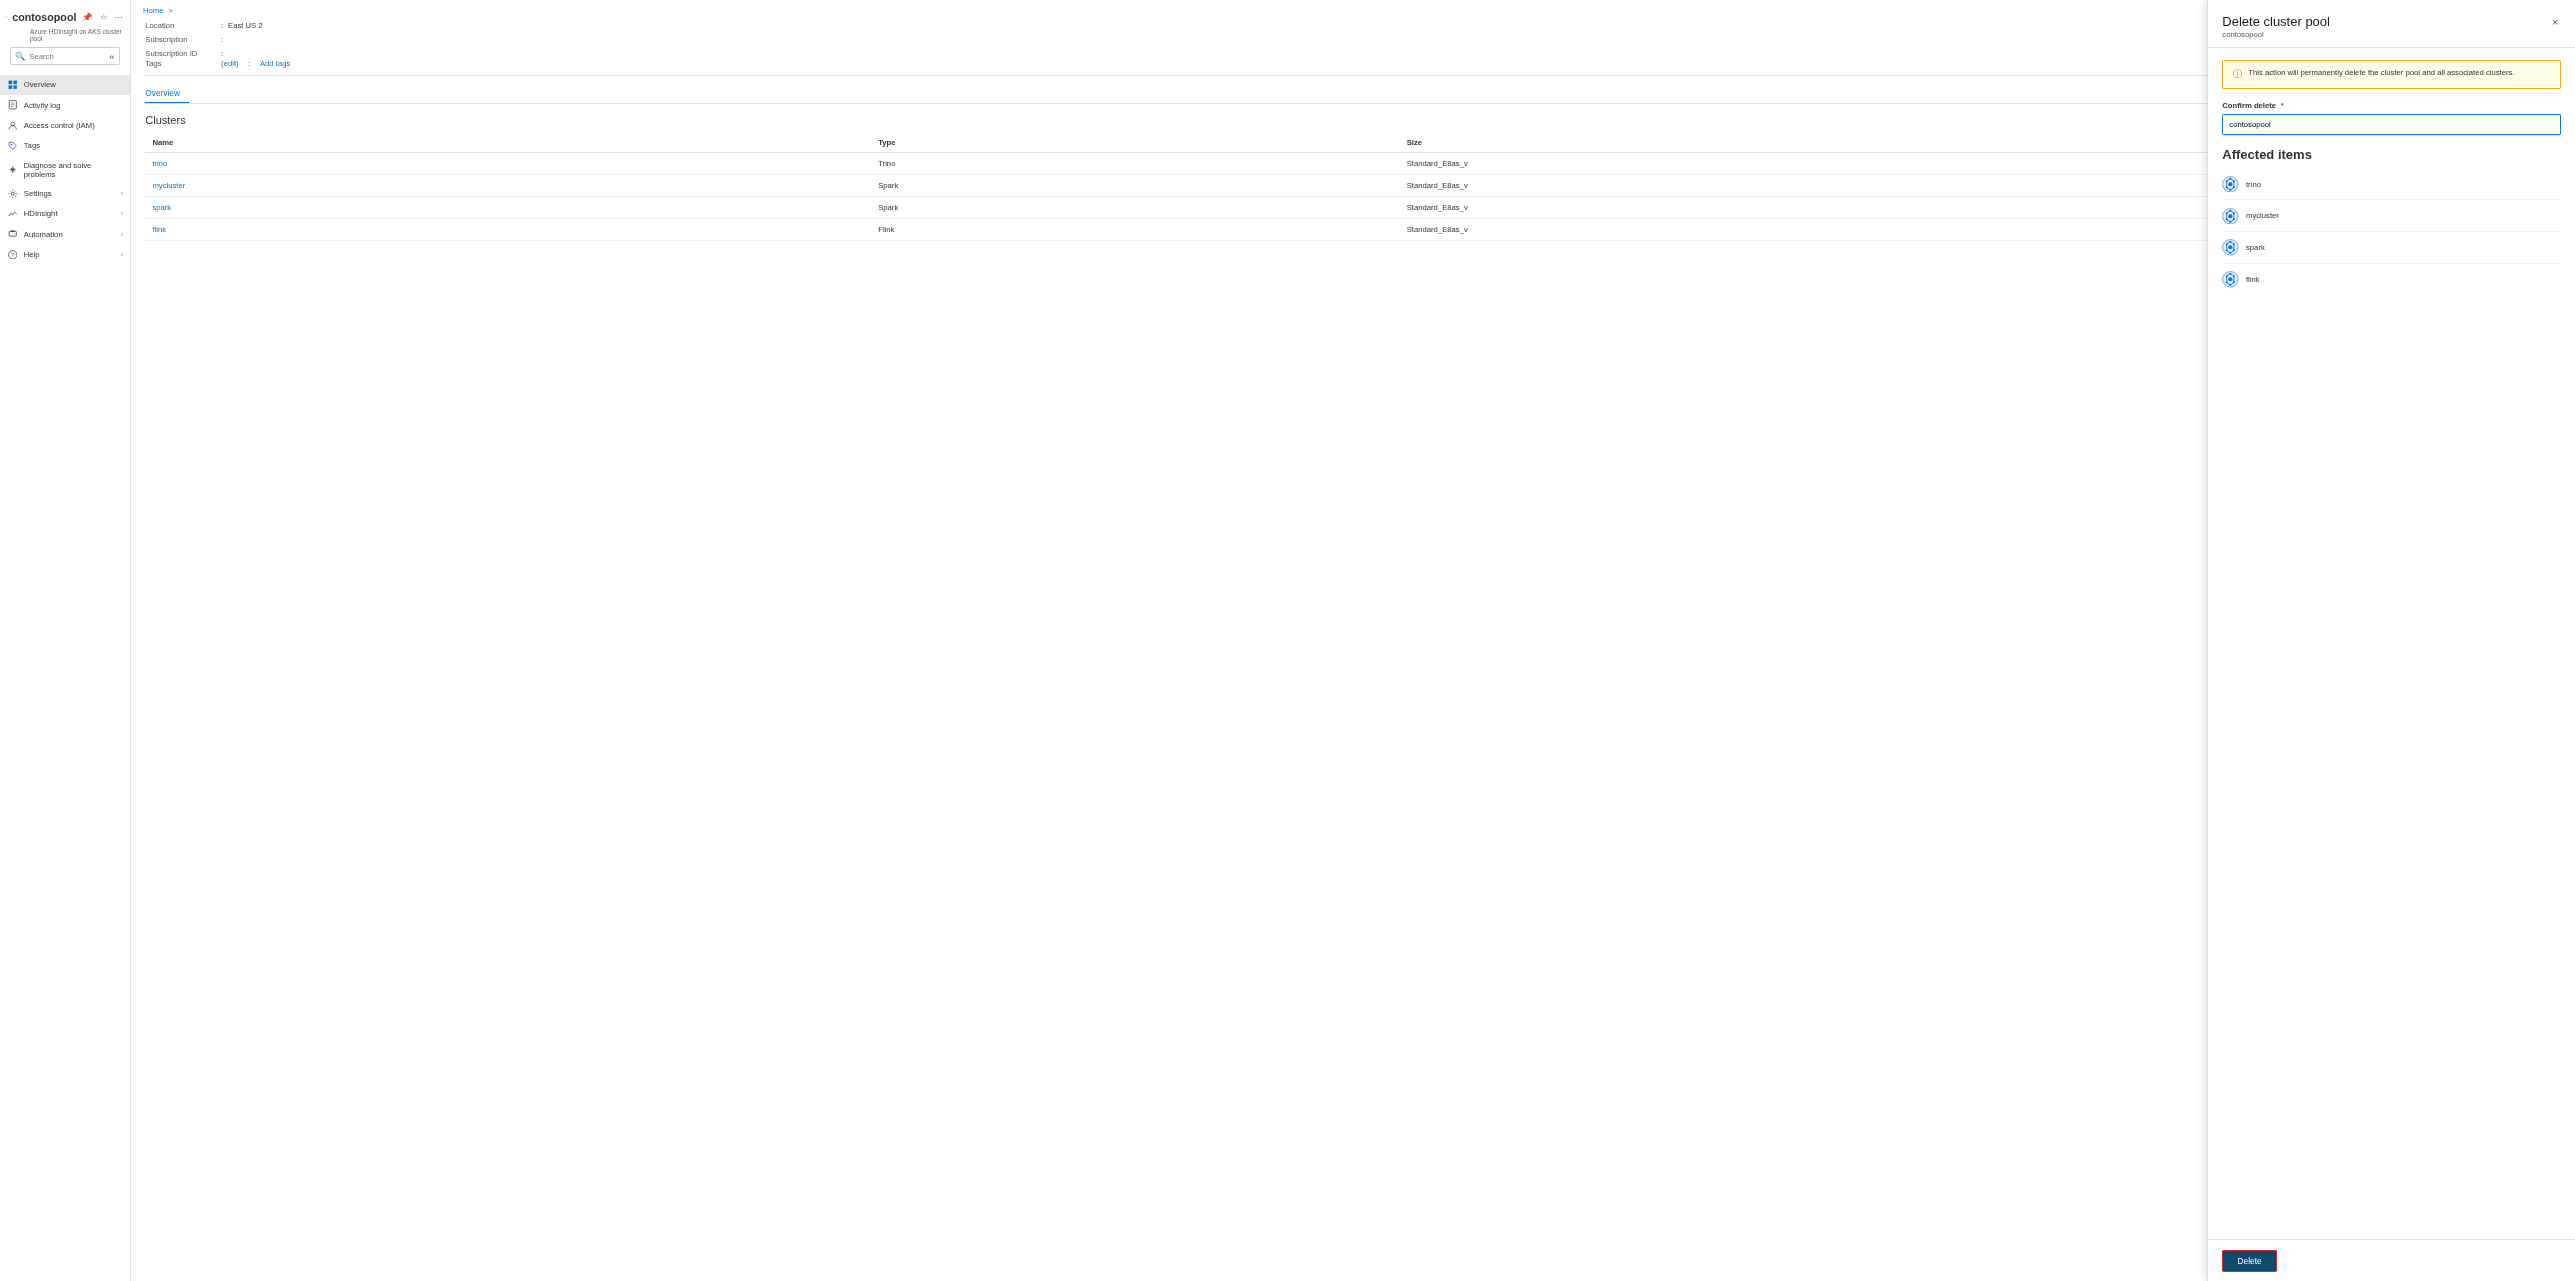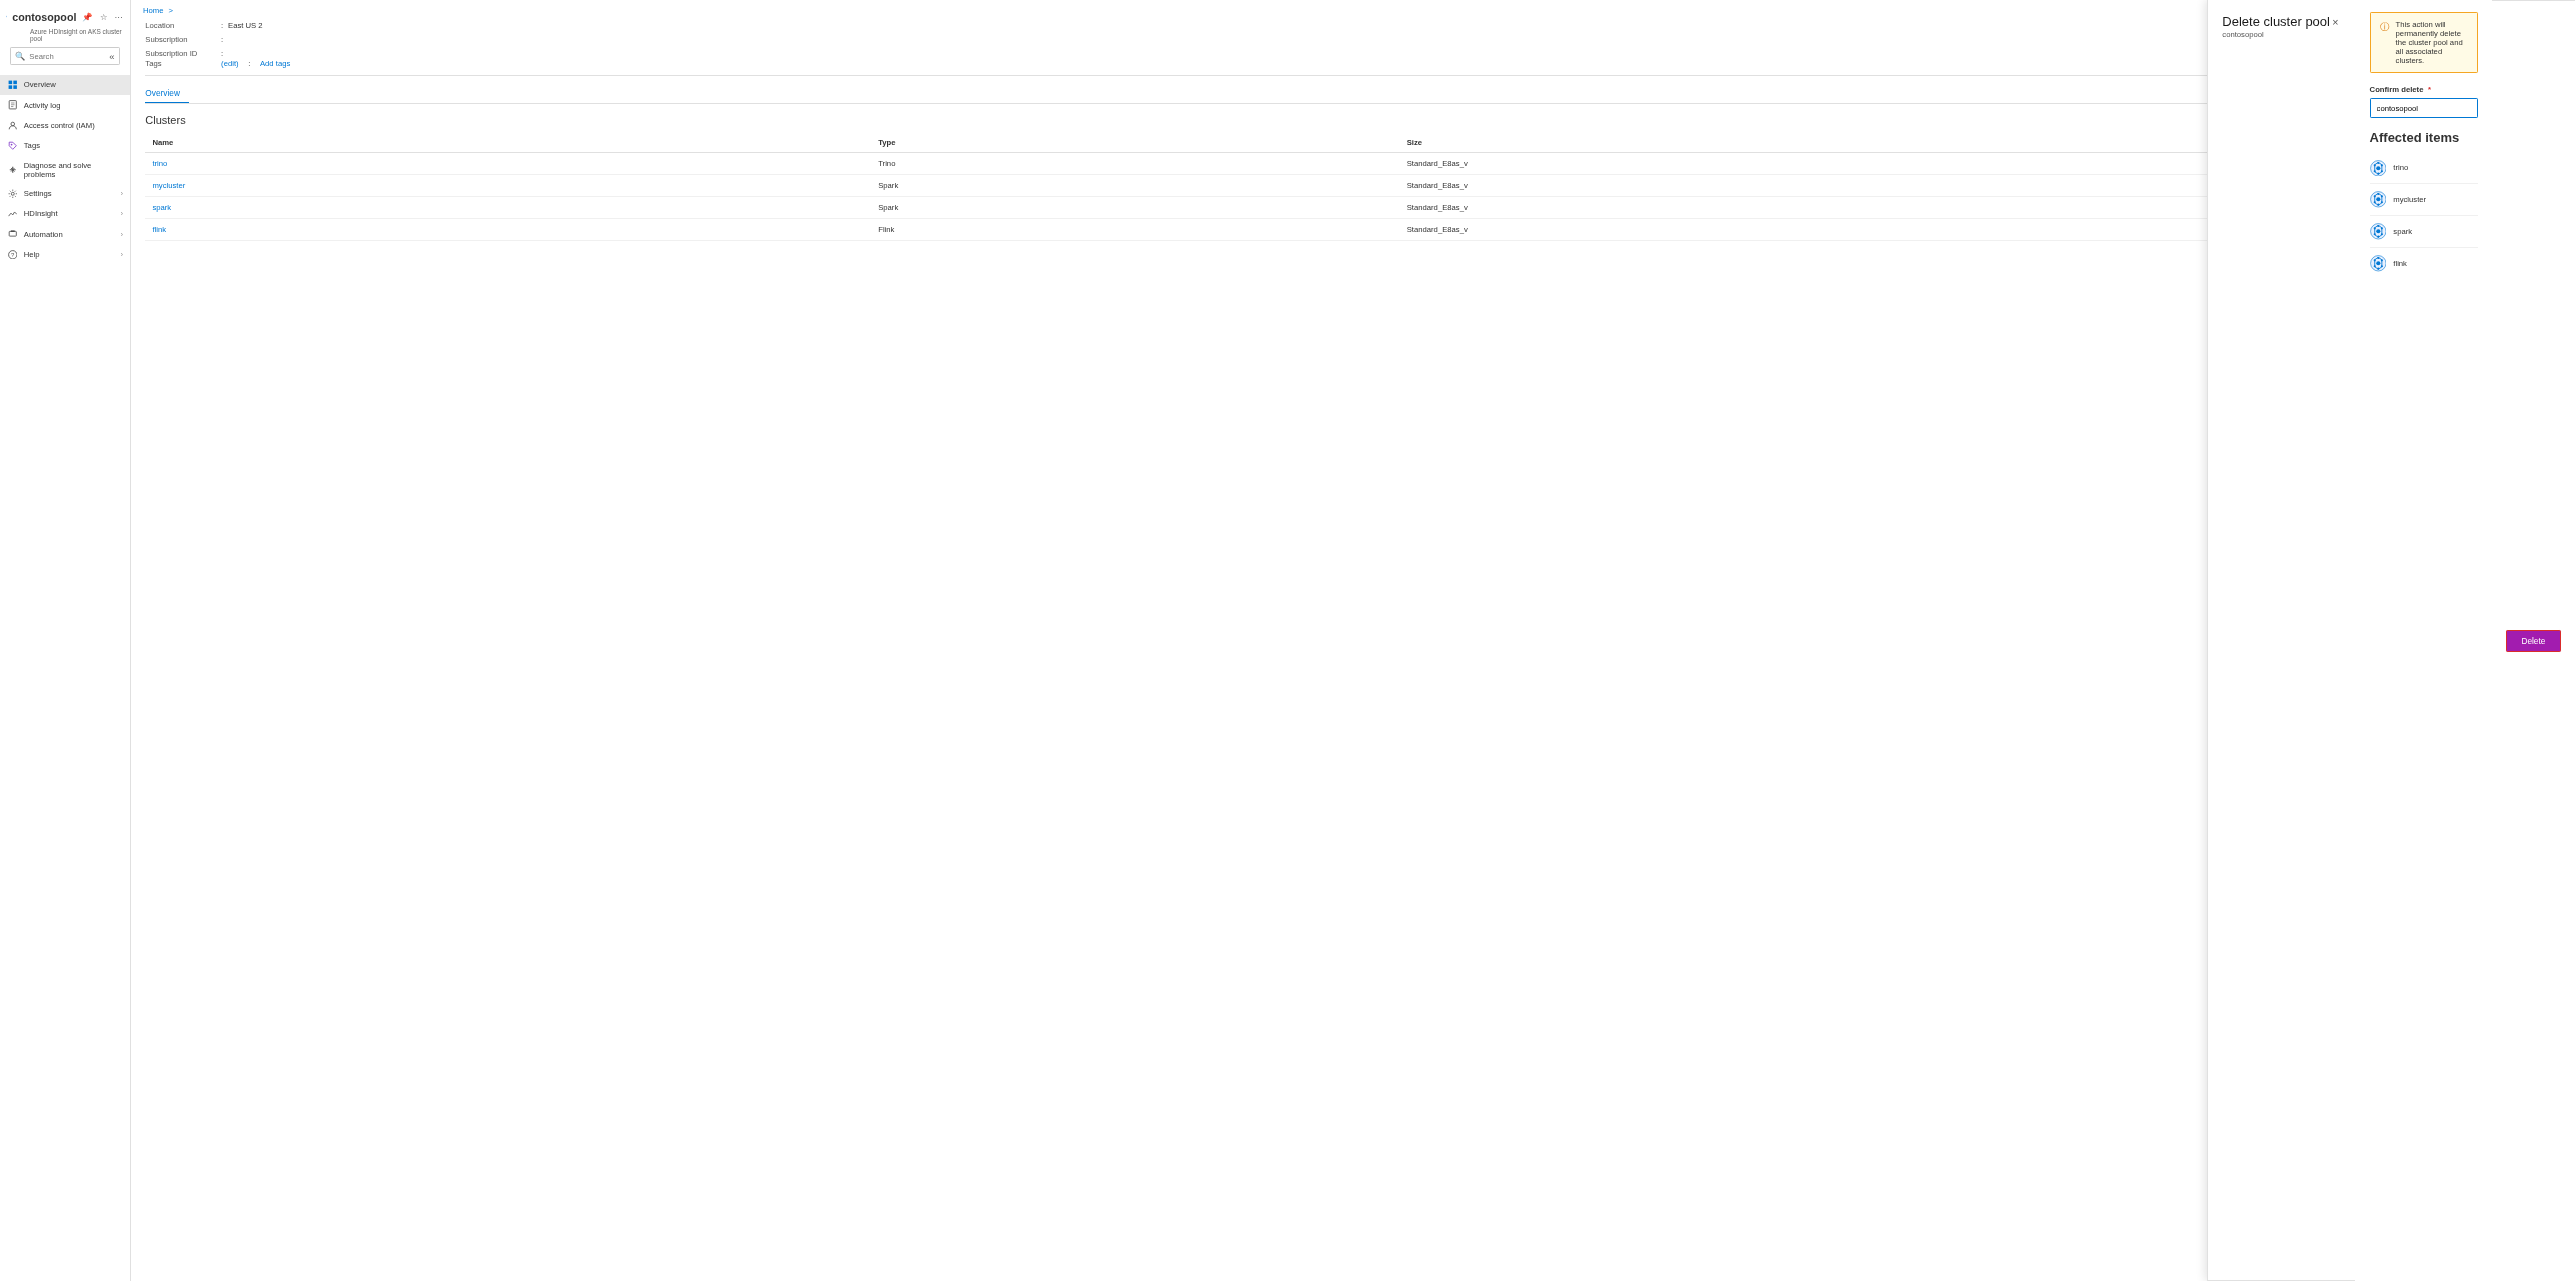--- a/index.html
+++ b/index.html
@@ -39,21 +39,21 @@
     .tab.active { color: #0078d4; border-bottom: 1.2px solid #0078d4; font-weight: 500; }
 
     
     .section-title { font-size: 11px; font-weight: 400; color: #333; margin-bottom: 7.1px; }
     table { width: 100%; border-collapse: collapse; }
     th { text-align: left; font-size: 7.7px; font-weight: 600; color: #333; padding: 4.8px 7.1px; border-bottom: 0.6px solid #e0e0e0; }
     td { padding: 6px 7.1px; font-size: 7.7px; border-bottom: 0.6px solid #f0f0f0; vertical-align: middle; }
     .cluster-link { color: #0078d4; text-decoration: none; cursor: pointer; }
 
     
-    .panel-overlay { position: fixed; top: 0; right: 0; width: 368px; height: 100vh; background: #fff; border-left: 0.6px solid #e0e0e0; box-shadow: -2.4px 0 9.5px rgba(0,0,0,0.12); display: flex; flex-direction: row; z-index: 100; justify-content: space-between; }
+    .panel-overlay { position: fixed; top: 0; right: 0; width: 368px; height: 100vh; background: #fff; border-left: 0.6px solid #e0e0e0; box-shadow: -2.4px 0 9.5px rgba(0,0,0,0.12); display: flex; flex-direction: column; z-index: 100; justify-content: space-between; }
     .panel-header { display: flex; align-items: flex-start; justify-content: space-between; padding: 14.3px 14.3px 7.1px 14.3px; border-bottom: 0.6px solid #e0e0e0; }
     .panel-title-group { display: flex; flex-direction: column; }
     .panel-title { font-size: 13px; font-weight: 300; color: #1a1a1a; }
     .panel-subtitle { font-size: 7.7px; color: #555; margin-top: 1.2px; }
     .panel-close { background: none; border: none; cursor: pointer; font-size: 10.7px; color: #555; padding: 2.4px; line-height: 1; }
     .panel-body { flex: 1; padding: 12px 14.3px; overflow-y: auto; }
 
     .warning-box { background: #fffbe6; border: 0.6px solid #f5a623; border-radius: 1.2px; padding: 7.1px 9.5px; display: flex; align-items: flex-start; gap: 6px; margin-bottom: 12px; }
     .warning-icon { color: #d97706; font-size: 9.5px; margin-top: 0.6px; flex-shrink: 0; }
     .warning-text { font-size: 7.7px; color: #333; }
@@ -62,21 +62,21 @@
     .confirm-label .required { color: #d92c2c; margin-left: 2.4px; }
     .confirm-input { width: 100%; border: 0.6px solid #0078d4; border-radius: 1.2px; padding: 4.8px 6px; font-size: 7.7px; outline: none; margin-bottom: 12px; }
 
     .affected-title { font-size: 13px; font-weight: 600; color: #333; margin-bottom: 7.1px; }
     .affected-item { display: flex; align-items: center; gap: 7.1px; padding: 7.1px 0; border-bottom: 0.6px solid #f0f0f0; }
     .affected-item:last-child { border-bottom: none; }
     .affected-item-name { font-size: 7.7px; color: #333; }
     .cluster-icon { width: 16.6px; height: 16.6px; }
 
     .panel-footer { padding: 9.5px 14.3px; border-top: 0.6px solid #e0e0e0; display: flex; align-items: center; }
-    .delete-btn { background: #a21caf; color: #fff; border: 1.2px solid #d92c2c; border-radius: 1.2px; padding: 4.8px 14.3px; font-size: 8.3px; font-weight: 500; cursor: pointer; }
+    .delete-btn { background: #0c4a6e; color: #fff; border: 1.2px solid #d92c2c; border-radius: 1.2px; padding: 4.8px 14.3px; font-size: 8.3px; font-weight: 500; cursor: pointer; }
   </style>
 </head>
 <body>
 
 <div class="sidebar">
   <div class="sidebar-header">
     <div class="sidebar-logo-row">
 
       <svg class="sidebar-logo" viewBox="0 0 32 32" xmlns="http://www.w3.org/2000/svg">
         <circle cx="16" cy="16" r="15" fill="#e8f0fe" stroke="#0078d4" stroke-width="1"></circle>

